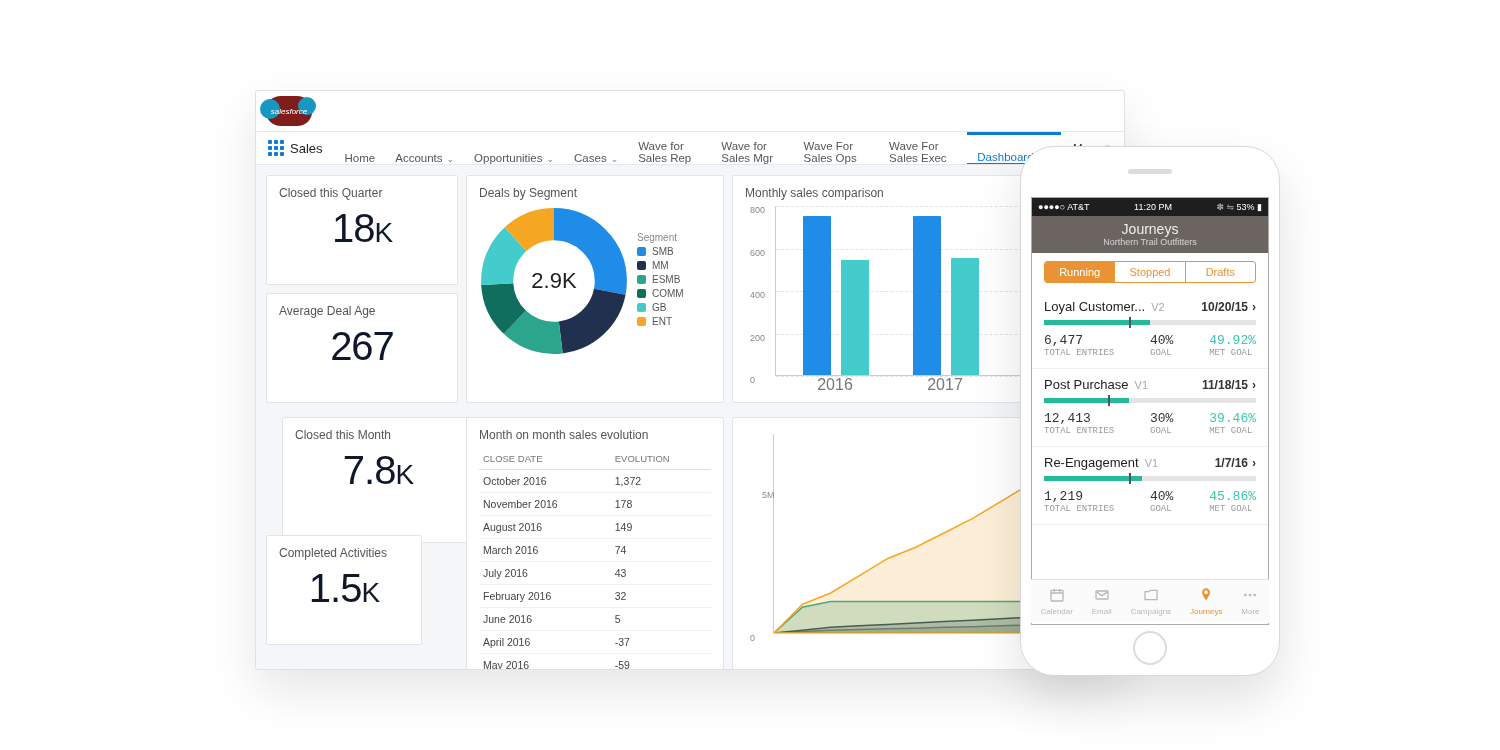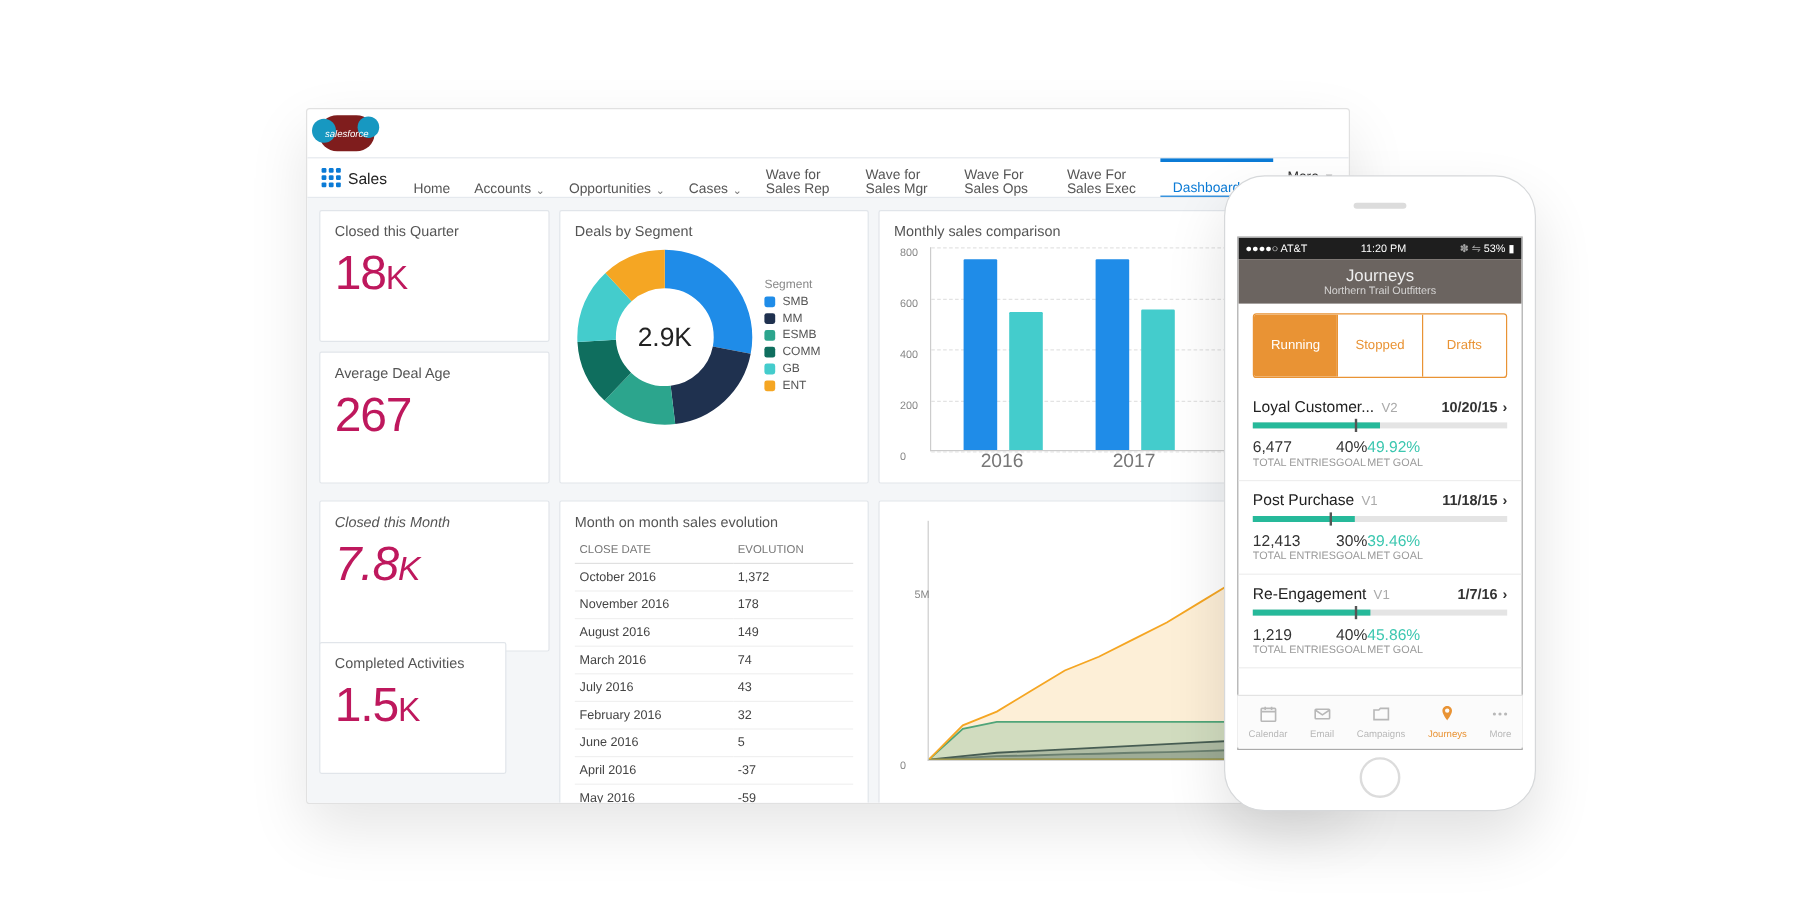--- a/index.html
+++ b/index.html
@@ -45,27 +45,27 @@
 
   .board {
     position:absolute; left:0; right:0; top:74px; bottom:0;
     background:#f4f6f8; padding:10px; overflow:hidden;
   }
   .tile {
     position:absolute; background:#fff; border:1px solid #e1e5ea; border-radius:2px;
     padding:10px 12px;
   }
   .tile h4 { font-size:12px; font-weight:400; color:#555; margin-bottom:6px;}
-  .big-num { font-size:40px; font-weight:300; color:#be185d; text-align:left; margin-top:4px; letter-spacing:-1px;}
+  .big-num { font-size:40px; font-weight:300; color:#0f172a; text-align:center; margin-top:4px; letter-spacing:-1px;}
   .big-num small{ font-size:28px; }
 
   
   .kpi1 { left:10px; top:10px; width:192px; height:110px; }
   .kpi2 { left:10px; top:128px; width:192px; height:110px; }
-  .kpi3 { left:10px; top:252px; width:192px; height:126px;font-style:italic; }
+  .kpi3 { left:26px; top:252px; width:192px; height:126px; }
   .kpi4 { left:10px; top:370px; width:156px; height:110px; }
 
   .donut-tile { left:210px; top:10px; width:258px; height:228px; }
   .bar-tile   { left:476px; top:10px; width:384px; height:228px; }
   .table-tile { left:210px; top:252px; width:258px; height:260px; padding-bottom:0; }
   .area-tile  { left:476px; top:252px; width:384px; height:260px; }
 
   
   .donut-wrap { display:flex; gap:8px; align-items:center; margin-top:4px;}
   .donut { width:150px; height:150px; position:relative; flex:none; }
@@ -108,33 +108,33 @@
   .homebtn{ position:absolute; bottom:10px; left:50%; transform:translateX(-50%); width:34px; height:34px; border:2px solid #dcdcdc; border-radius:50%;}
   .screen{ width:100%; height:100%; background:#fff; border:1px solid #aaa; overflow:hidden; font-size:11px; color:#333; }
 
   .statusbar{ height:18px; background:#1e1e1e; color:#fff; display:flex; align-items:center; justify-content:space-between; padding:0 6px; font-size:9px;}
   .statusbar .mid{ font-weight:500;}
   .apphdr{ background:#6b6460; color:#eee; text-align:center; padding:5px 0 6px; }
   .apphdr .t{ font-size:14px; }
   .apphdr .s{ font-size:9px; opacity:.8; }
 
   .segctl{ display:flex; border:1px solid #e99334; margin:8px 12px; border-radius:3px; overflow:hidden; font-size:11px;}
-  .segctl div{ flex:1; text-align:center; padding:20px 0; color:#e99334; }
+  .segctl div{ flex:1; text-align:center; padding:4px 0; color:#e99334; }
   .segctl div+div{ border-left:1px solid #e99334;}
   .segctl .on{ background:#e99334; color:#fff;}
 
   .jrow{ padding:8px 12px 10px; border-bottom:1px solid #eee;}
   .jrow .top{ display:flex; align-items:center; justify-content:space-between;}
   .jrow .nm{ font-size:13px; color:#222;}
   .jrow .ver{ font-size:11px; color:#aaa; margin-left:6px;}
   .jrow .dt{ font-size:12px; font-weight:600; display:flex; align-items:center; gap:4px;}
   .pbar{ height:5px; background:#e4e4e4; margin:6px 0 8px; position:relative;}
   .pbar .g{ position:absolute; left:0; top:0; bottom:0; background:#26b99a;}
   .pbar .m{ position:absolute; top:-3px; bottom:-3px; width:2px; background:#555;}
-  .stats{ display:flex; justify-content:flex-start; font-size:9px; color:#999;}
+  .stats{ display:flex; justify-content:space-between; font-size:9px; color:#999;font-family:Liberation Mono, monospace;}
   .stats b{ display:block; font-size:13px; color:#333; font-weight:500;}
   .stats .met b{ color:#3cc7b0;}
 
   .tabbar{ position:absolute; left:10px; right:10px; bottom:52px; height:44px; border-top:1px solid #e3e3e3; background:#fbfbfb;
            display:flex; justify-content:space-around; align-items:center; font-size:8px; color:#b8b8b8;}
   .tabbar .tb{ display:flex; flex-direction:column; align-items:center; gap:2px;}
   .tabbar .tb svg{ width:16px; height:16px; }
   .tabbar .on{ color:#e99334;}
 </style>
 </head>

